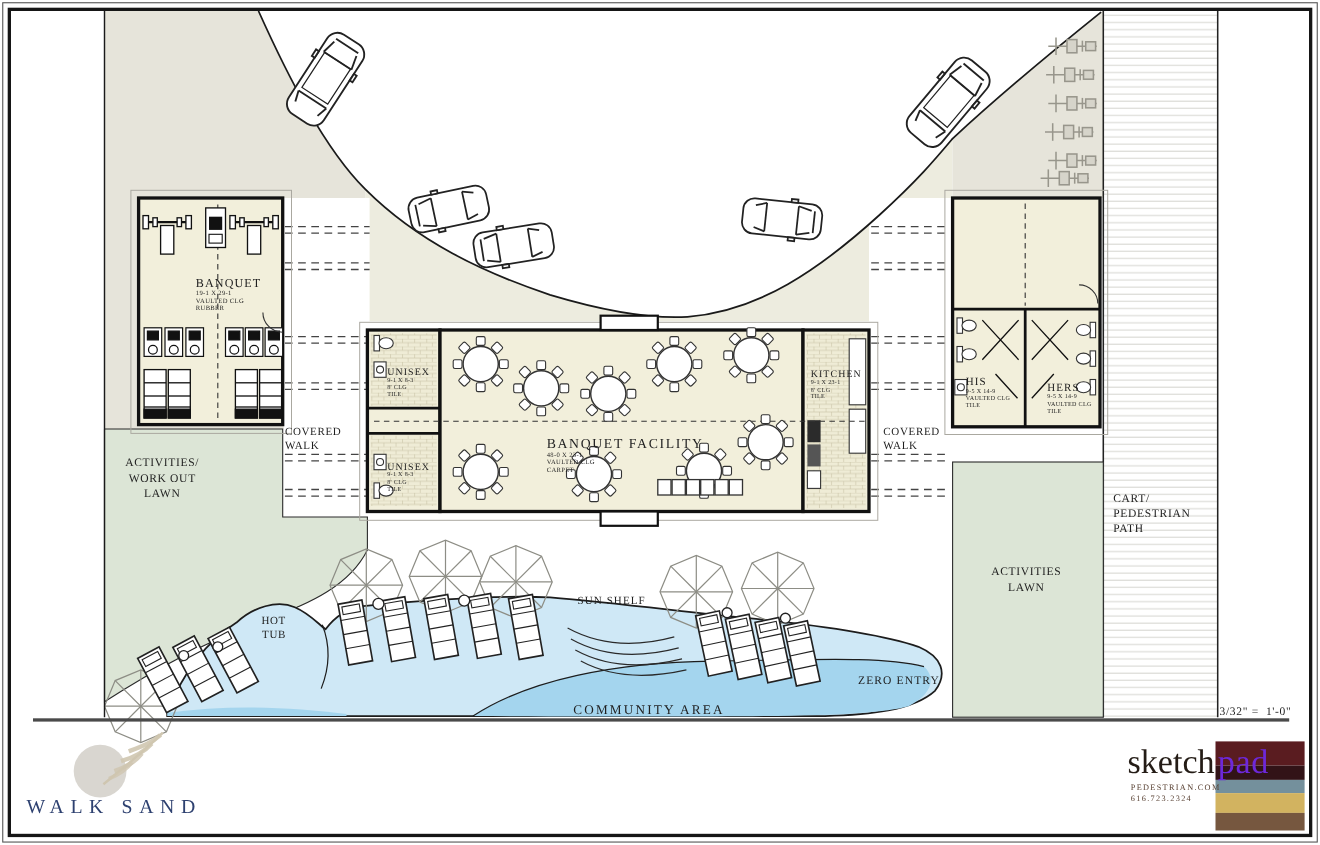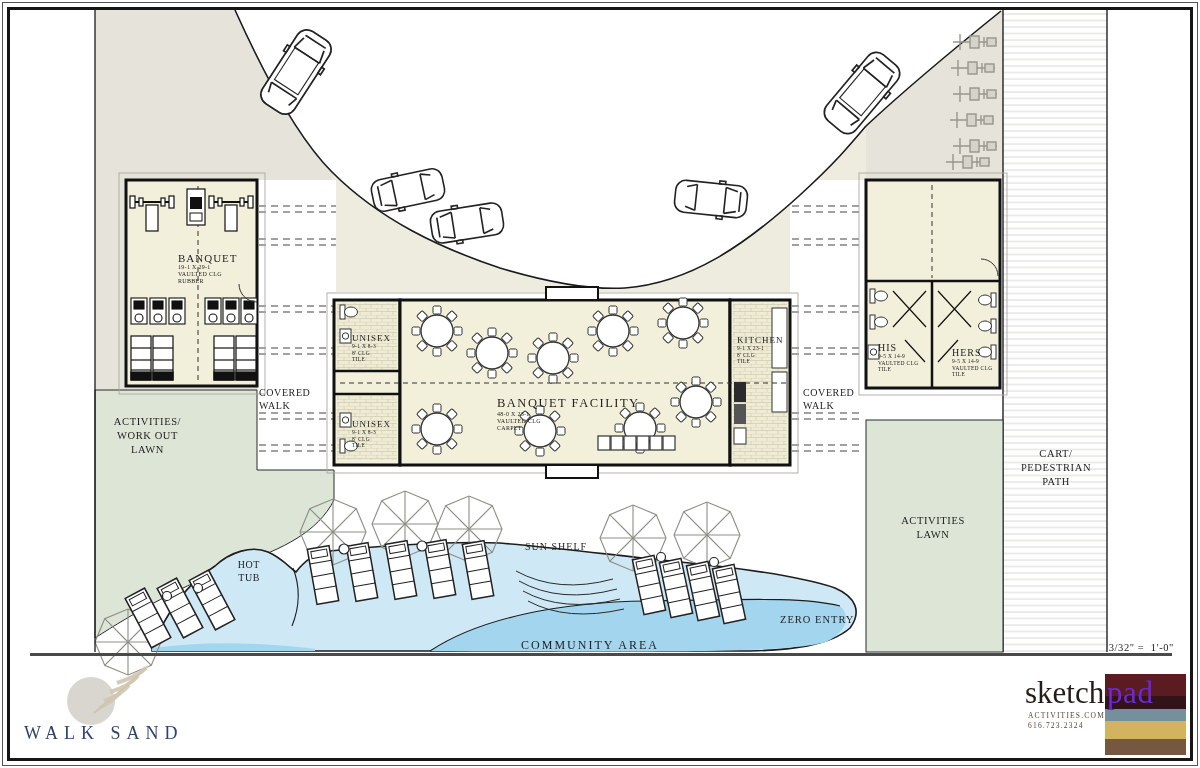--- a/index.html
+++ b/index.html
@@ -397,21 +397,21 @@
     <div class="s" style="font-size:5.5px;line-height:6.5px;">TILE</div>
   </div>
 
   <div class="lbl pre" style="left:100px;top:415px;width:95px;text-align:center;font-size:10.5px;line-height:14px;">ACTIVITIES/
 WORK OUT
 LAWN</div>
   <div class="lbl pre" style="left:259px;top:386px;width:70px;font-size:10px;line-height:13px;">COVERED
 WALK</div>
   <div class="lbl pre" style="left:803px;top:386px;width:70px;font-size:10px;line-height:13px;">COVERED
 WALK</div>
-  <div class="lbl pre" style="left:1012px;top:447px;width:88px;text-align:center;font-size:10.5px;line-height:14px;">CART/
+  <div class="lbl pre" style="left:1012px;top:447px;width:88px;font-size:10.5px;line-height:14px;">CART/
 PEDESTRIAN
 PATH</div>
   <div class="lbl pre" style="left:893px;top:514px;width:80px;text-align:center;font-size:10.5px;line-height:14px;font-family:Liberation Serif, serif;">ACTIVITIES
 LAWN</div>
   <div class="lbl pre" style="left:210px;top:558px;width:50px;text-align:right;font-size:10px;line-height:13px;">HOT
 TUB</div>
   <div class="lbl" style="left:525px;top:541px;font-size:10px;letter-spacing:1px;">SUN SHELF</div>
   <div class="lbl" style="left:780px;top:613px;font-size:10.5px;letter-spacing:1px;">ZERO ENTRY</div>
 
   <div class="lbl" style="left:480px;top:638px;width:220px;text-align:center;font-size:12px;letter-spacing:2px;">COMMUNITY AREA</div>
@@ -422,18 +422,18 @@
 
   <div class="lbl" style="left:1025px;top:674px;font-size:31px;letter-spacing:0;color:#241c16;">sketch</div>
   <div class="stripes">
     <div class="stripe" style="height:22px;background:var(--logo_red);"></div>
     <div class="stripe" style="height:13px;background:var(--logo_maroon);"></div>
     <div class="stripe" style="height:12px;background:var(--logo_slate);"></div>
     <div class="stripe" style="height:18px;background:var(--logo_gold);"></div>
     <div class="stripe" style="height:16px;background:var(--logo_brown);"></div>
   </div>
   <div class="lbl brand-pad" style="left:1107px;top:674px;font-size:31px;color:#6d28d9;">pad</div>
-  <div class="lbl" style="left:1028px;top:711px;font-size:7.5px;letter-spacing:1.2px;color:#5a4335;">ACTIVITIES.COM</div>
+  <div class="lbl" style="left:1028px;top:711px;font-size:7.5px;letter-spacing:1.2px;color:#5a4335;">PEDESTRIAN.COM</div>
   <div class="lbl" style="left:1028px;top:721px;font-size:7.5px;letter-spacing:1.2px;color:#5a4335;">616.723.2324</div>
 
   <div class="frame-outer"></div>
   <div class="frame-inner"></div>
 </div>
 
 </body></html>

